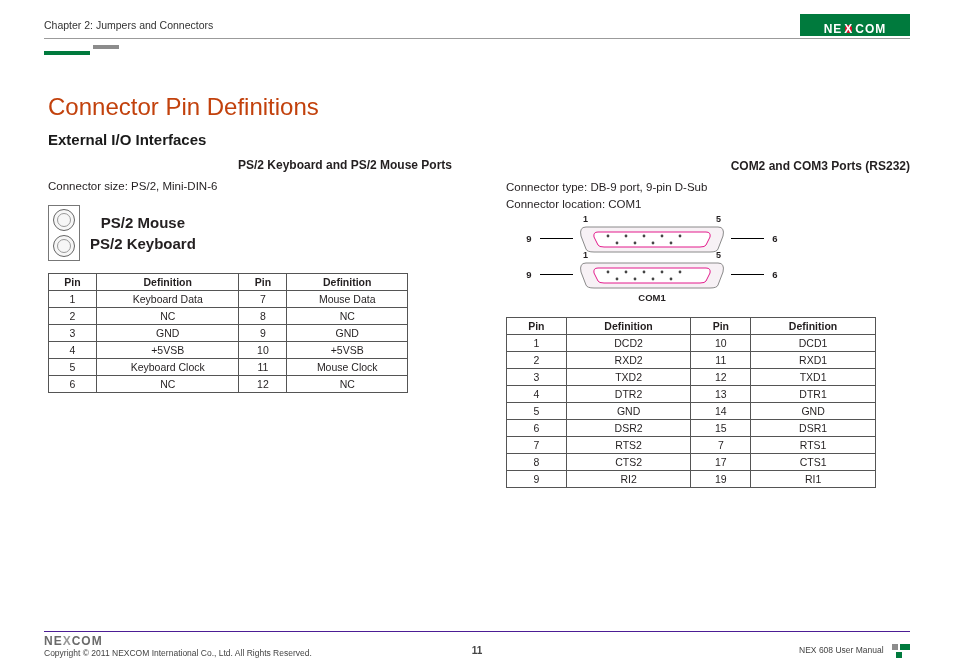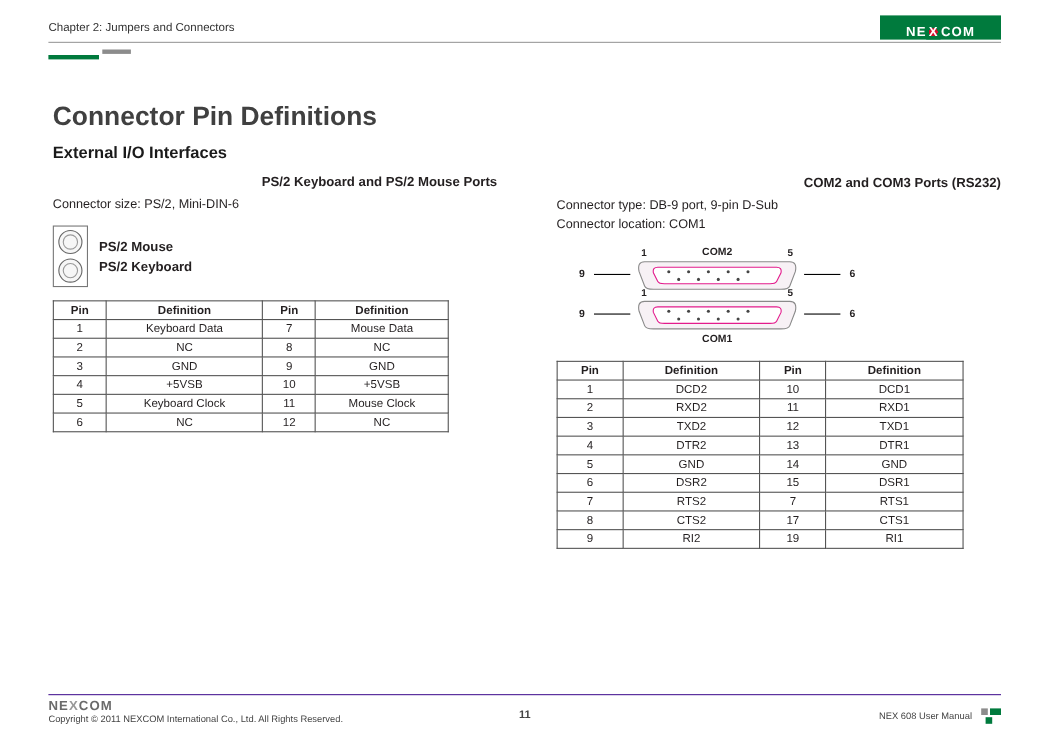--- a/index.html
+++ b/index.html
@@ -39,22 +39,22 @@
   .green-bar { height:4px; width:46px; background:#007a3d; margin-top:2px;}
   .grey-tick { display:inline-block; width:26px; height:4px; background:#8c8c8c; vertical-align:top;}
   .content {
     padding: 36px 0 0 4px;
     display:flex;
     gap: 54px;
   }
   .col { flex:1; }
   h1 {
     font-size: 24px;
-    font-weight: 700;
-    color:#404040;
+    font-weight: 400;
+    color:#c2410c;
     margin-bottom: 10px;
   }
   h2 {
     font-size: 15px;
     font-weight:700;
     color:#1a1a1a;
     margin-bottom:10px;
   }
   h3 {
     font-size:12px;
@@ -72,21 +72,21 @@
     width:32px; border:1px solid #777; padding:3px 4px; background:#fff;
     display:flex; flex-direction:column; gap:4px;
   }
   .ps2-conn .port {
     width:22px; height:22px; border:1px solid #666; border-radius:50%;
     margin:0 auto; position:relative; background:#f6f6f6;
   }
   .ps2-conn .port::before {
     content:""; position:absolute; inset:3px; border:1px solid #999; border-radius:50%;
   }
-  .ps2-labels { display:flex; flex-direction:column; gap:4px; font-size:12px; font-weight:700;}
+  .ps2-labels { display:flex; flex-direction:column; gap:4px; font-size:15px; font-weight:700;align-items:center;}
   
   table.pin {
     border-collapse: collapse;
     width: 360px;
     font-size:10.5px;
   }
   table.pin th, table.pin td {
     border:1px solid #555;
     padding:1px 6px;
     text-align:center;
@@ -218,21 +218,20 @@
 
     <div class="col">
       <div style="height:66px"></div>
       <h3>COM2 and COM3 Ports (RS232)</h3>
       <div class="spec">
         <div>Connector type: DB-9 port, 9-pin D-Sub</div>
         <div>Connector location: COM1</div>
       </div>
 
       <div class="com-diagram">
-        <div class="com-label">COM2</div>
         <div class="com-row">
           <span class="pin-num">9</span>
           <span class="line"></span>
           <div style="position:relative">
             <span class="small-num" style="position:absolute;left:6px;top:-10px">1</span>
             <span class="small-num" style="position:absolute;right:6px;top:-10px">5</span>
             <div class="com-port">
               <svg viewBox="0 0 148 30">
                   <path d="M8 3 L140 3 Q147 3 145 12 L140 25 Q139 28 132 28 L16 28 Q9 28 8 25 L3 12 Q1 3 8 3 Z" fill="#f7f1f5" stroke="#8a8a8a"></path>
               <path d="M20 8 L128 8 Q133 8 132 13 L128 21 Q127 23 122 23 L26 23 Q21 23 20 21 L16 13 Q15 8 20 8 Z" fill="#fff" stroke="#e31b8c" stroke-width="1"></path>

